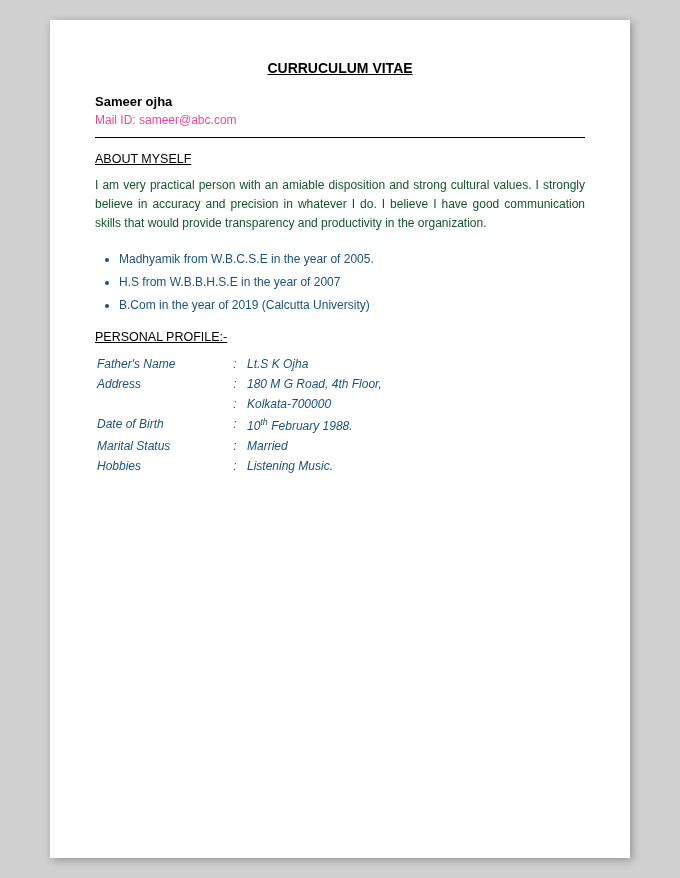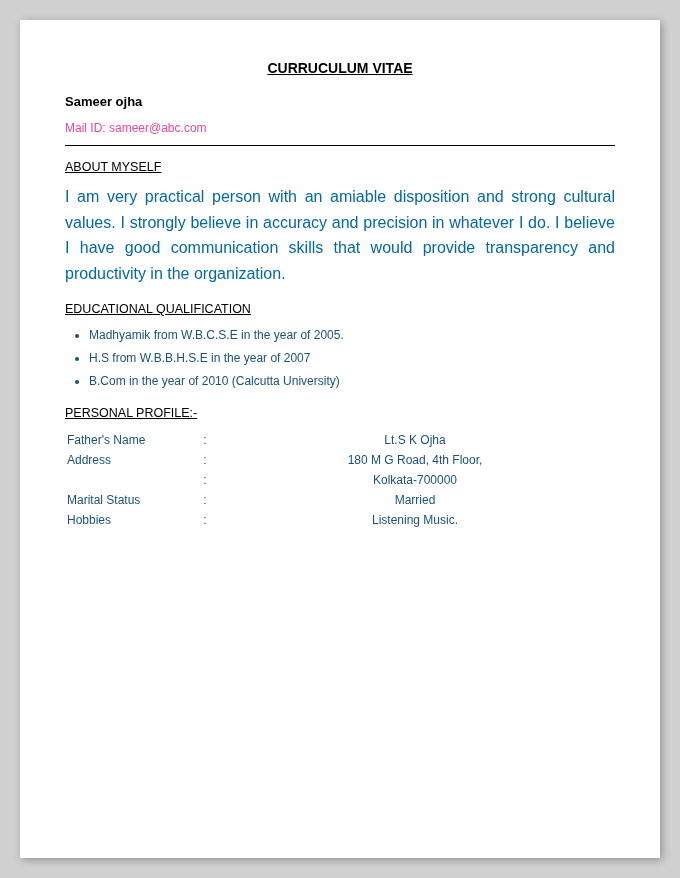--- a/index.html
+++ b/index.html
@@ -11,59 +11,59 @@
       background: #d0d0d0;
       display: flex;
       justify-content: center;
       align-items: flex-start;
       min-height: 878px;
       padding: 20px;
       font-family: Arial, sans-serif;
     }
     .page {
       background: #ffffff;
-      width: 640px;
+      width: 580px;
       min-height: 838px;
       padding: 40px 45px;
       box-shadow: 2px 2px 8px rgba(0,0,0,0.3);
     }
     .cv-title {
       text-align: center;
       font-size: 14px;
       font-weight: bold;
       text-decoration: underline;
       margin-bottom: 18px;
       color: #000;
     }
     .name {
       font-size: 13px;
       font-weight: bold;
       color: #000;
-      margin-bottom: 12px;
+      margin-bottom: 4px;
     }
     .contact-line {
       font-size: 12px;
       color: #ec4899;
       margin-bottom: 3px;
     }
     .divider {
       border: none;
       border-top: 1px solid #000;
       margin: 10px 0 14px 0;
     }
     .section-title {
       font-size: 12.5px;
       font-weight: normal;
       text-decoration: underline;
       color: #000;
       margin-bottom: 10px;
     }
     .about-text {
-      font-size: 16px;
-      color: #0369a1;
+      font-size: 12px;
+      color: #14532d;
       line-height: 1.6;
       text-align: justify;
       margin-bottom: 16px;
     }
     .section {
       margin-bottom: 16px;
     }
     .bullet-list {
       list-style: disc;
       margin-left: 24px;
@@ -78,33 +78,33 @@
     .profile-table {
       width: 100%;
       border-collapse: collapse;
       margin-top: 8px;
     }
     .profile-table tr td {
       font-size: 12px;
       color: #1a5276;
       padding: 3px 2px;
       vertical-align: top;
+      font-style: italic;
     }
     .profile-table td.label {
       width: 130px;
       color: #1a5276;
     }
     .profile-table td.colon {
       width: 20px;
       text-align: center;
       color: #1a5276;
     }
     .profile-table td.value {
       color: #1a5276;
-      text-align: center;
     }
     sup {
       font-size: 9px;
     }
   </style>
 </head>
 <body>
 
 <div class="page">
 
@@ -114,25 +114,24 @@
   <div class="contact-line">Mail ID: sameer@abc.com</div>
 
   <hr class="divider">
 
   <div class="section">
     <div class="section-title">ABOUT MYSELF</div>
     <p class="about-text">I am very practical person with an amiable disposition and strong cultural values. I strongly believe in accuracy and precision in whatever I do. I believe I have good communication skills that would provide transparency and productivity in the organization.</p>
   </div>
 
   <div class="section">
-    <div class="section-title">EDUCATIONAL QUALIFICATION</div>
     <ul class="bullet-list">
       <li>Madhyamik from W.B.C.S.E in the year of 2005.</li>
       <li>H.S from W.B.B.H.S.E in the year of 2007</li>
-      <li>B.Com in the year of 2010 (Calcutta University)</li>
+      <li>B.Com in the year of 2019 (Calcutta University)</li>
     </ul>
   </div>
 
 
   <div class="section">
     <div class="section-title">PERSONAL PROFILE:-</div>
     <table class="profile-table">
       <tbody>
         <tr>
           <td class="label">Father's Name</td>
@@ -143,20 +142,25 @@
           <td class="label">Address</td>
           <td class="colon">:</td>
           <td class="value">180 M G Road, 4th Floor,</td>
         </tr>
         <tr>
           <td class="label"></td>
           <td class="colon">:</td>
           <td class="value">Kolkata-700000</td>
         </tr>
         <tr>
+          <td class="label">Date of Birth</td>
+          <td class="colon">:</td>
+          <td class="value">10<sup>th</sup> February 1988.</td>
+        </tr>
+        <tr>
           <td class="label">Marital Status</td>
           <td class="colon">:</td>
           <td class="value">Married</td>
         </tr>
         <tr>
           <td class="label">Hobbies</td>
           <td class="colon">:</td>
           <td class="value">Listening Music.</td>
         </tr>
       </tbody>

